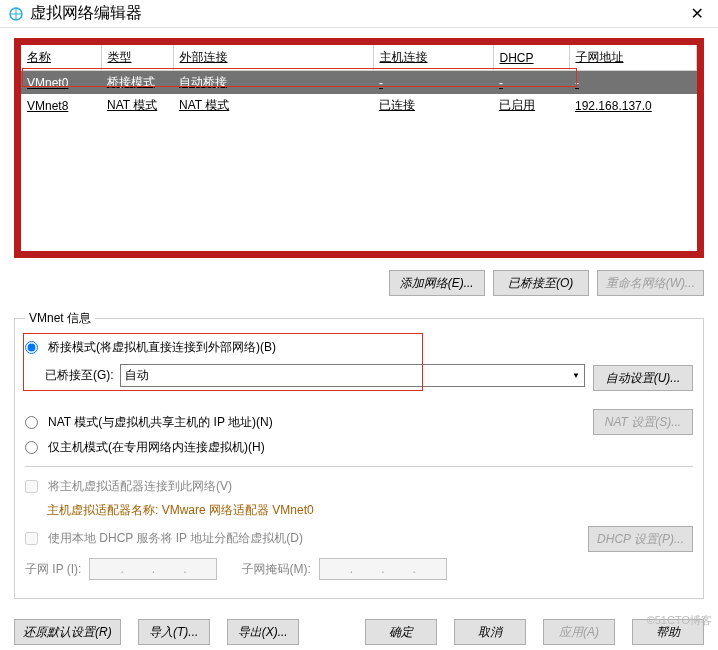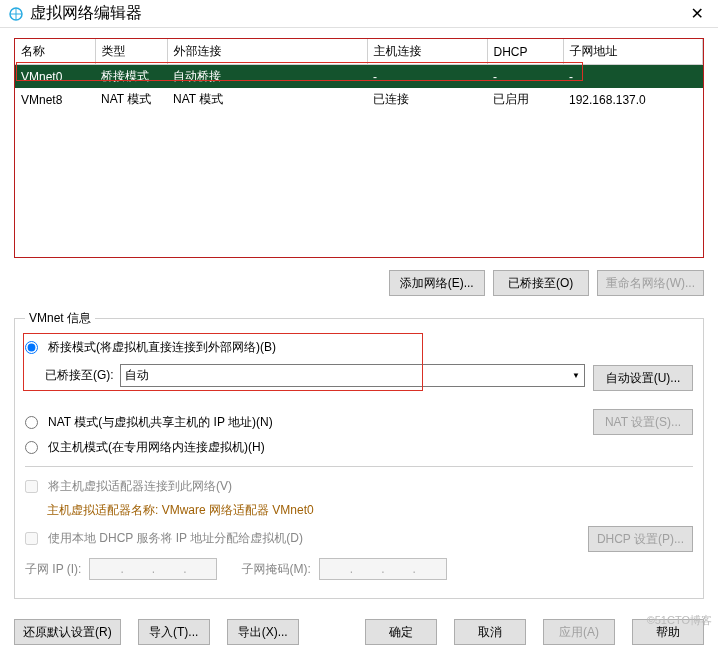--- a/index.html
+++ b/index.html
@@ -2,29 +2,29 @@
 <html><head>
   <meta charset="utf-8">
   <style>
     * { box-sizing: border-box; margin: 0; padding: 0; }
     body { font-family: "Microsoft YaHei", "SimSun", sans-serif; font-size: 12px; background: #fff; width: 718px; height: 650px; overflow: hidden; }
     .titlebar { display: flex; align-items: center; padding: 4px 8px; background: #fff; border-bottom: 1px solid #e0e0e0; height: 28px; }
     .title-icon { width: 16px; height: 16px; margin-right: 6px; display: flex; align-items: center; justify-content: center; }
     .title-text { flex: 1; font-size: 16px; }
     .close-btn { font-size: 16px; cursor: pointer; padding: 0 6px; font-family: Arial; }
     .content { padding: 10px 14px 10px 14px; }
-    .table-wrap { border: 1px solid #b91c1c; height: 220px; position: relative; }
+    .table-wrap { border: 7px solid #b91c1c; height: 220px; position: relative; text-decoration: underline; }
     table { width: 100%; border-collapse: collapse; table-layout: fixed; }
     thead th { background: #fff; border-right: 1px solid #d0d0d0; border-bottom: 1px solid #d0d0d0; padding: 4px 6px; text-align: left; font-weight: normal; font-size: 12px; height: 22px; }
     tbody td { padding: 3px 6px; font-size: 12px; white-space: nowrap; overflow: hidden; text-overflow: ellipsis; height: 20px; }
-    .row-selected td { background: #14532d; color: #fff; }
+    .row-selected td { background: #737373; color: #fff; }
     .red-box-top { position: absolute; top: 23px; left: 1px; right: 120px; height: 18px; border: 1px solid #d93025; pointer-events: none; border-bottom: none;}
     .red-box-top2 { position: absolute; top: 41px; left: 1px; right: 120px; height: 1px; border-top: 1px solid #d93025; pointer-events: none;}
     .btn-row { display: flex; justify-content: flex-end; gap: 8px; margin-top: 12px; }
-    .btn { padding: 4px 8px; min-width: 96px; height: 26px; border: 1px solid #adadad; background: #e1e1e1; font-size: 12px; cursor: pointer; font-family: inherit; }
+    .btn { padding: 4px 8px; min-width: 96px; height: 26px; border: 1px solid #adadad; background: #e1e1e1; font-size: 12px; cursor: pointer; font-family: inherit; font-style: italic; }
     .btn:disabled { color: #a0a0a0; cursor: default; }
     fieldset { border: 1px solid #d0d0d0; margin-top: 14px; padding: 8px 10px 12px 10px; position: relative; }
     legend { font-size: 12px; padding: 0 4px; }
     .radio-row { display: flex; align-items: center; padding: 4px 0; font-size: 12px; gap: 4px; }
     .radio-row input[type="radio"] { margin-right: 6px; }
     .sub-row { display: flex; align-items: center; padding: 4px 0 8px 20px; gap: 6px; }
     .select-box { flex: 1; height: 23px; border: 1px solid #7a7a7a; padding: 2px 4px; background: #fff; display: flex; align-items: center; justify-content: space-between; cursor: pointer; }
     .dropdown-arrow { font-size: 8px; }
     .red-box-select { position: absolute; border: 1px solid #d93025; pointer-events: none; }
     .check-row { display: flex; align-items: center; padding: 5px 0; font-size: 12px; gap: 4px; color: #888; }

